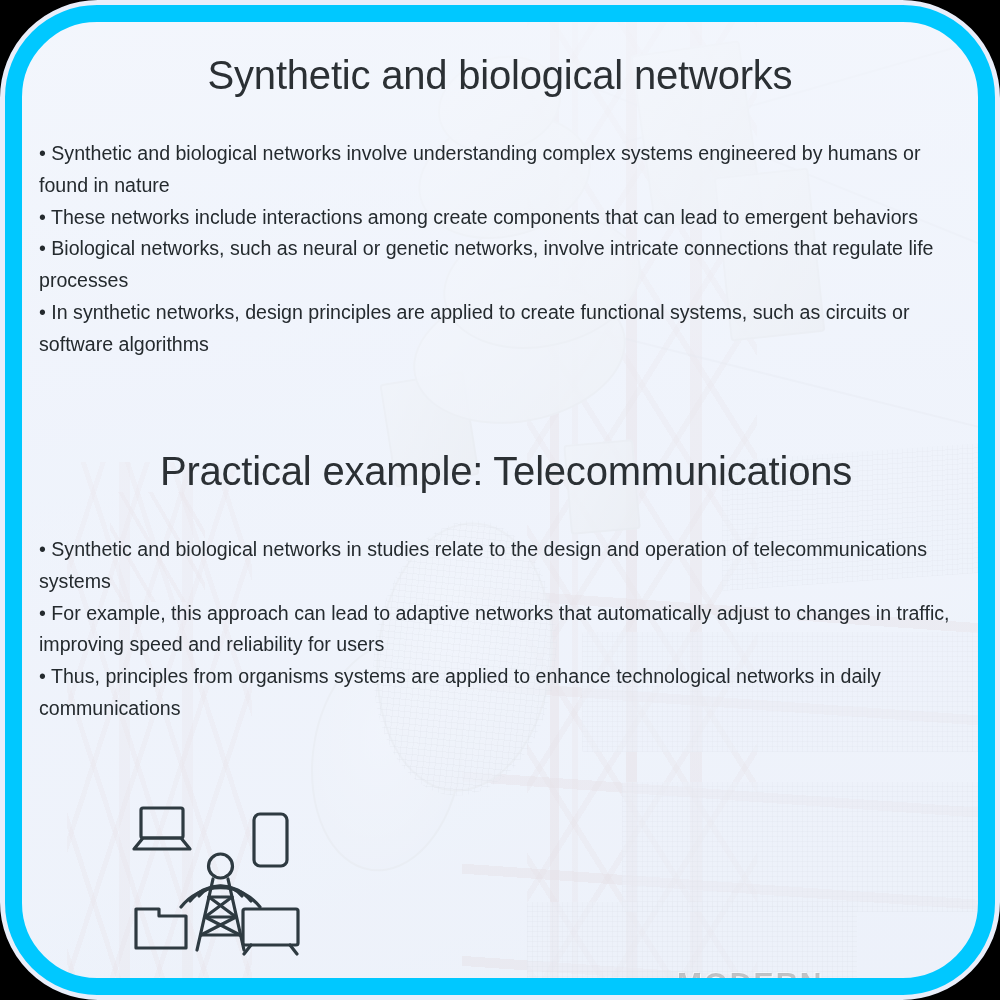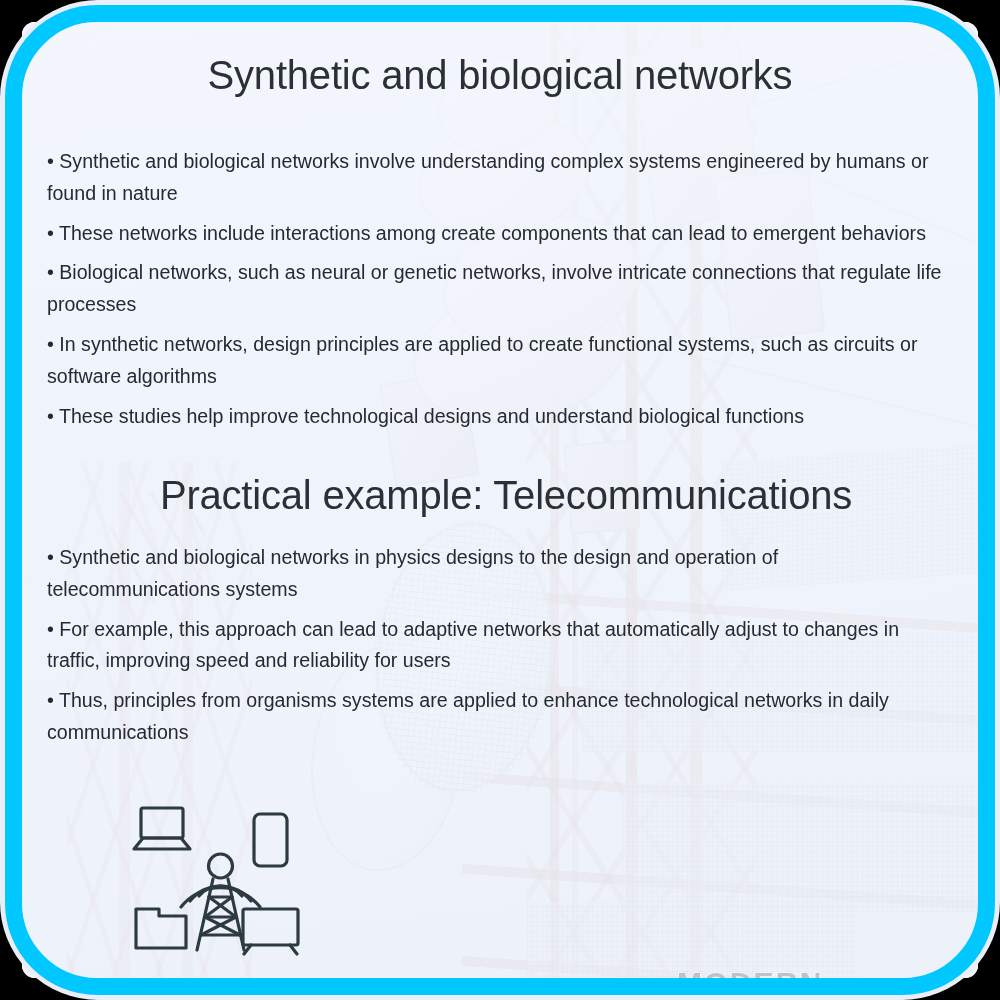--- a/index.html
+++ b/index.html
@@ -11,21 +11,21 @@
   
   .ring{position:absolute;left:5px;top:5px;width:990px;height:990px;
         box-sizing:border-box;border:17px solid #00c8ff;border-radius:92px;
         z-index:6;pointer-events:none;}
   
   .halo{position:absolute;left:0px;top:0px;width:1000px;height:1000px;
         box-sizing:border-box;border:6px solid #e9eefa;border-radius:98px;z-index:5;}
 
   
   .card{position:absolute;left:22px;top:22px;width:956px;height:956px;
-        border-radius:13px;overflow:hidden;background:#fde047;z-index:2;}
+        border-radius:26px;overflow:hidden;background:#fde047;z-index:2;}
 
   
   .photo{position:absolute;inset:0;overflow:hidden;}
   .sky{position:absolute;inset:0;
        background:linear-gradient(160deg,#e8eef8 0%,#eef2fa 30%,#f2f5fb 60%,#e9eef7 100%);}
   .tw{position:absolute;}
 
   
   .mast{left:520px;top:-20px;width:190px;height:1000px;
         background:linear-gradient(90deg,
@@ -99,27 +99,27 @@
   .wash{position:absolute;inset:0;background:rgba(238,242,251,.70);}
   .wash2{position:absolute;inset:0;
         background:linear-gradient(175deg,rgba(244,247,253,.85) 0%,rgba(240,244,252,.55) 42%,rgba(236,241,250,.40) 100%);}
 
   
   .content{position:absolute;inset:0;z-index:4;}
 
   h1.title{margin:0;position:absolute;left:0;right:0;text-align:center;
            color:#2b3034;font-weight:400;letter-spacing:-.2px;}
   #title1{top:31px;font-size:40px;}
-  #title2{top:451px;font-size:40px;margin-left:12px;}
+  #title2{top:427px;font-size:40px;margin-left:12px;}
 
   .bullets{position:absolute;left:17px;width:925px;color:#242a2e;
            font-size:19.6px;line-height:31.8px;font-weight:400;}
   #b1{top:116px;}
   #b2{top:512px;}
-  .bullets p{margin:8px;}
+  .bullets p{margin:0;}
 
   
   .tele-icon{position:absolute;left:108px;top:782px;width:182px;height:152px;z-index:5;}
 
   
   .wm{position:absolute;left:655px;top:944px;z-index:5;
       font-size:30px;font-weight:700;letter-spacing:2.2px;
       color:rgba(120,124,128,.45);
       text-shadow:1px 1px 0 rgba(255,255,255,.75), -1px -1px 0 rgba(255,255,255,.45);}
 </style>
@@ -170,27 +170,26 @@
 
     <div class="content">
 
       <h1 class="title" id="title1">Synthetic and biological networks</h1>
 
       <div class="bullets" id="b1">
         <p>• Synthetic and biological networks involve understanding complex systems engineered by humans or found in nature</p>
         <p>• These networks include interactions among create components that can lead to emergent behaviors</p>
         <p>• Biological networks, such as neural or genetic networks, involve intricate connections that regulate life processes</p>
         <p>• In synthetic networks, design principles are applied to create functional systems, such as circuits or software algorithms</p>
-        <p>• These studies help improve technological designs and understand biological functions</p>
       </div>
 
       <h1 class="title" id="title2">Practical example: Telecommunications</h1>
 
       <div class="bullets" id="b2">
-        <p>• Synthetic and biological networks in physics designs to the design and operation of telecommunications systems</p>
+        <p>• Synthetic and biological networks in studies relate to the design and operation of telecommunications systems</p>
         <p>• For example, this approach can lead to adaptive networks that automatically adjust to changes in traffic, improving speed and reliability for users</p>
         <p>• Thus, principles from organisms systems are applied to enhance technological networks in daily communications</p>
       </div>
 
       <svg class="tele-icon" viewBox="0 0 182 152">
         <g fill="none" stroke="#2e3a41" stroke-width="3.2" stroke-linecap="round" stroke-linejoin="round">
 
           <g>
             <rect x="11" y="4" width="42" height="30" rx="2"></rect>
             <path d="M4 45 L13 34 L51 34 L60 45 Z"></path>

